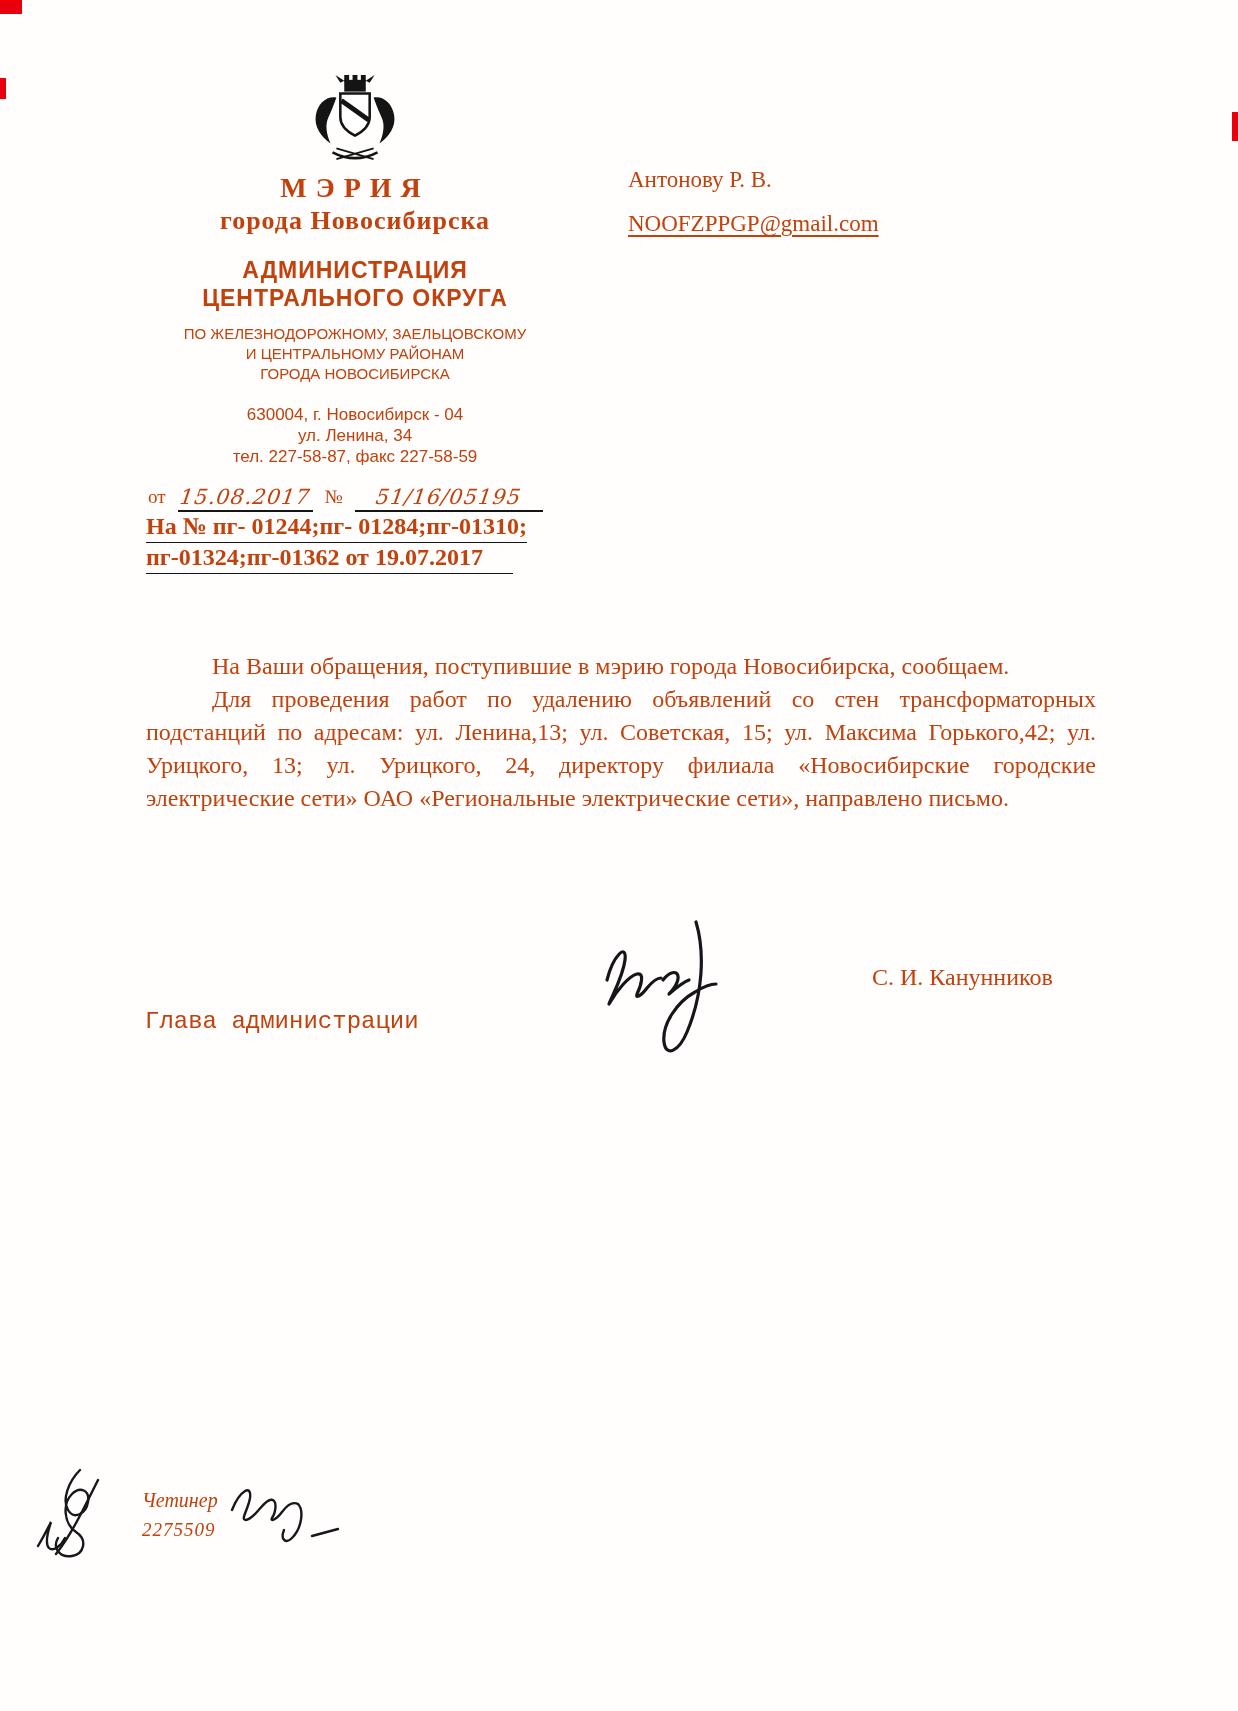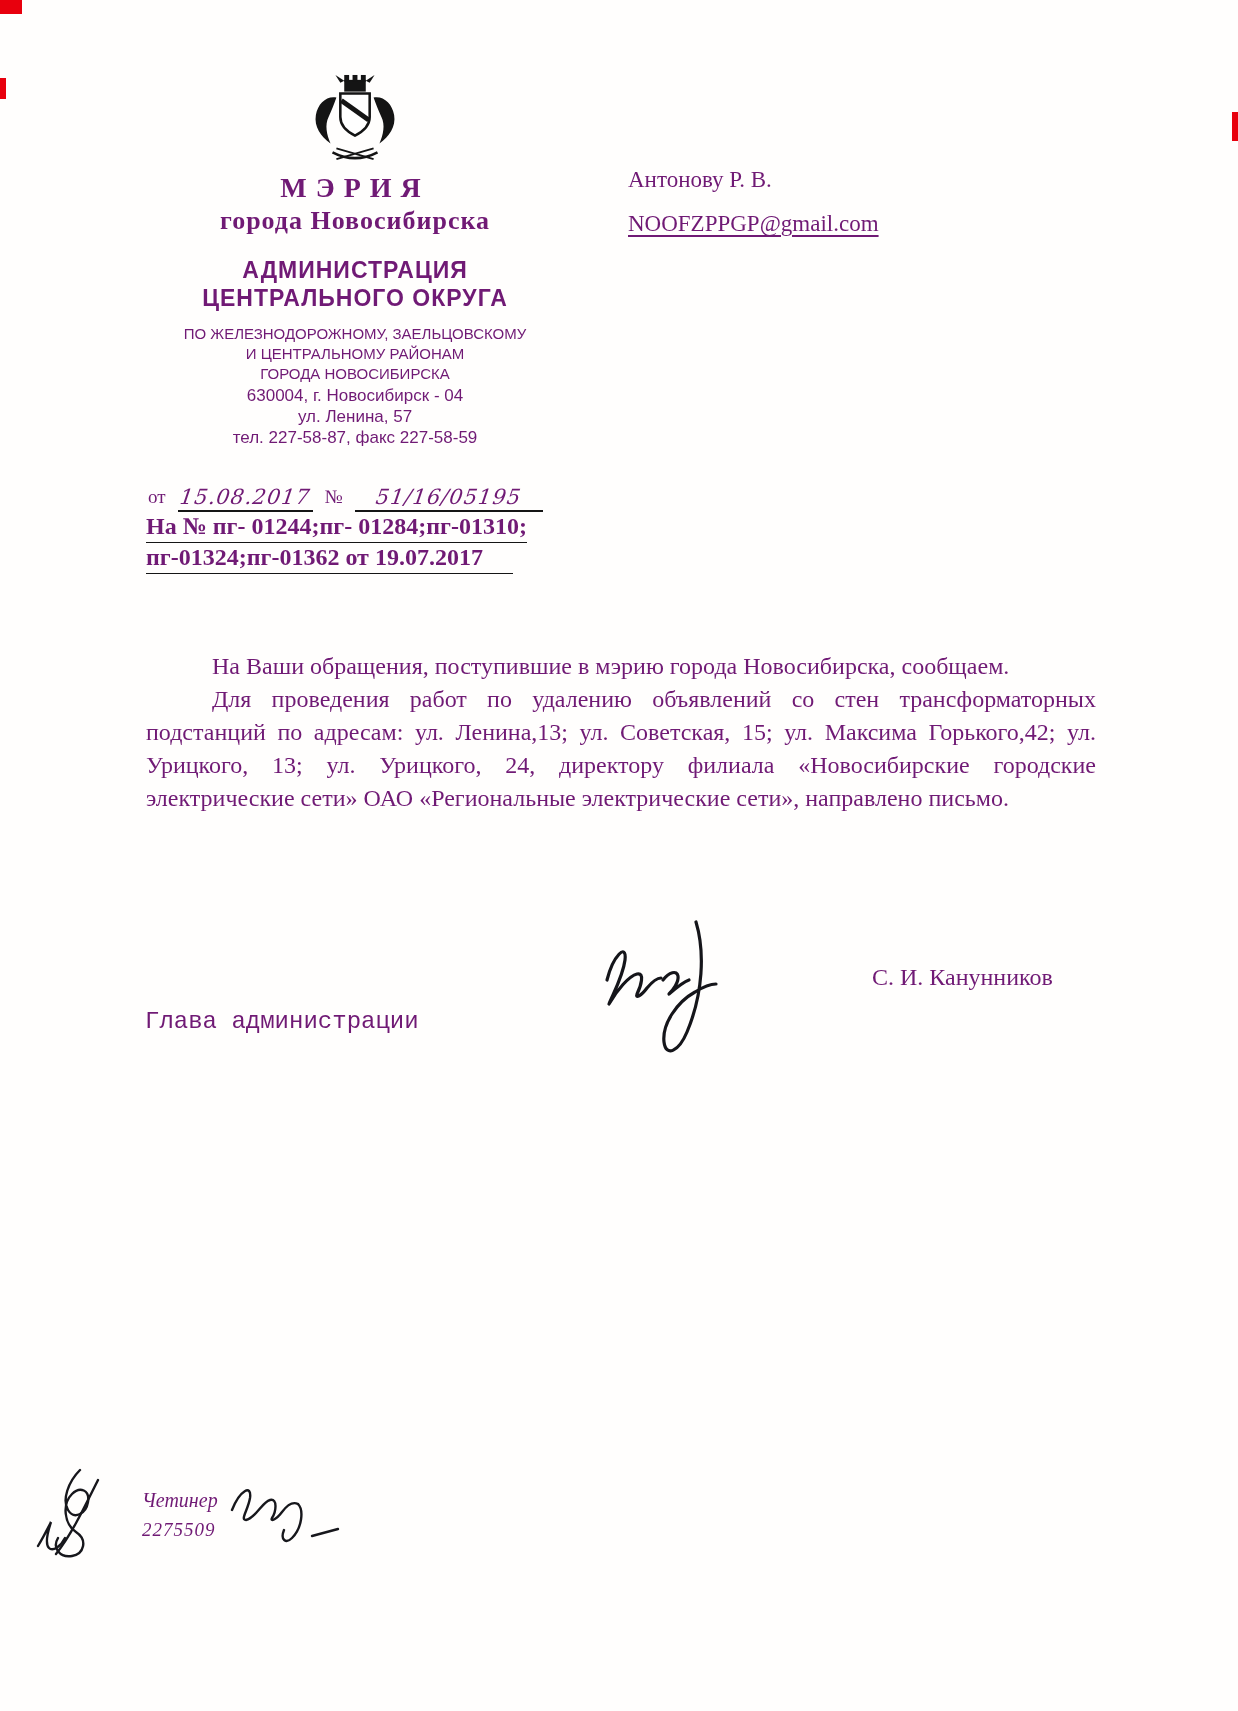--- a/index.html
+++ b/index.html
@@ -1,21 +1,21 @@
 <!DOCTYPE html>
 <html><head>
 <meta charset="utf-8">
 <style>
   * { margin:0; padding:0; box-sizing:border-box; }
   html,body { background:#ffffff; }
   .page {
     position:relative;
     width:1238px; height:1711px;
     background:#fffeFD;
-    color:#701a75;
+    color:#c2410c;
     font-family:"Liberation Serif", serif;
     overflow:hidden;
   }
 
   
   .artifact { position:absolute; background:#e8000d; }
   .artifact-tl { left:0; top:0; width:22px; height:14px; }
   .artifact-l  { left:0; top:78px; width:6px; height:21px; }
   .artifact-r  { left:1232px; top:112px; width:6px; height:29px; }
 
@@ -25,21 +25,21 @@
     text-align:center;
   }
   .emblem { display:block; margin:0 auto 8px auto; }
   .org1 { font-size:28px; font-weight:700; letter-spacing:9px; line-height:32px; }
   .org2 { font-size:26px; font-weight:700; letter-spacing:1px; line-height:34px; }
   .admin { font-family:"Liberation Sans", sans-serif; font-size:23px; font-weight:700; letter-spacing:1px; line-height:28px; }
   .admin-block { margin-top:18px; }
   .districts { font-family:"Liberation Sans", sans-serif; font-size:15px; font-weight:400; line-height:20px; }
   .districts-block { margin-top:12px; }
   .addr { font-family:"Liberation Sans", sans-serif; font-size:17px; font-weight:400; line-height:21px; }
-  .addr-block { margin-top:1px; }
+  .addr-block { margin-top:20px; }
 
   
   .recipient { position:absolute; left:628px; top:166px; font-size:23px; line-height:28px; }
   .recipient .email { margin-top:16px; text-decoration:underline; text-underline-offset:4px; }
 
   
   .ref-line {
     position:absolute; left:148px; top:485px;
     font-size:19px; display:flex; align-items:flex-end;
   }
@@ -118,21 +118,21 @@
       <div class="admin">АДМИНИСТРАЦИЯ</div>
       <div class="admin">ЦЕНТРАЛЬНОГО ОКРУГА</div>
     </div>
     <div class="districts-block">
       <div class="districts">ПО ЖЕЛЕЗНОДОРОЖНОМУ, ЗАЕЛЬЦОВСКОМУ</div>
       <div class="districts">И ЦЕНТРАЛЬНОМУ РАЙОНАМ</div>
       <div class="districts">ГОРОДА НОВОСИБИРСКА</div>
     </div>
     <div class="addr-block">
       <div class="addr">630004, г. Новосибирск - 04</div>
-      <div class="addr">ул. Ленина, 57</div>
+      <div class="addr">ул. Ленина, 34</div>
       <div class="addr">тел. 227-58-87, факс 227-58-59</div>
     </div>
   </div>
 
   <div class="recipient">
     <div>Антонову Р. В.</div>
     <div class="email">NOOFZPPGP@gmail.com</div>
   </div>
 
   <div class="ref-line">

